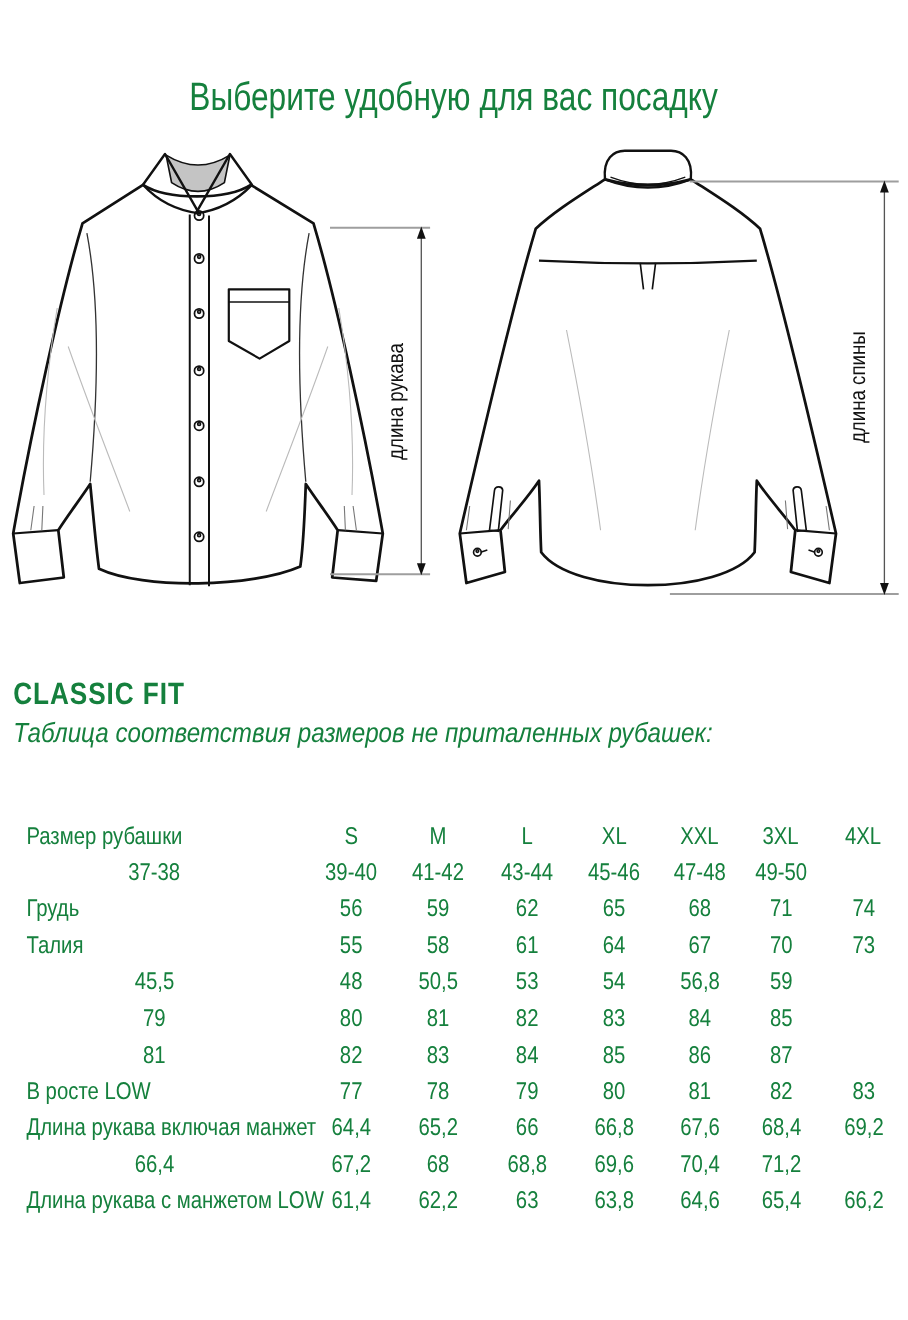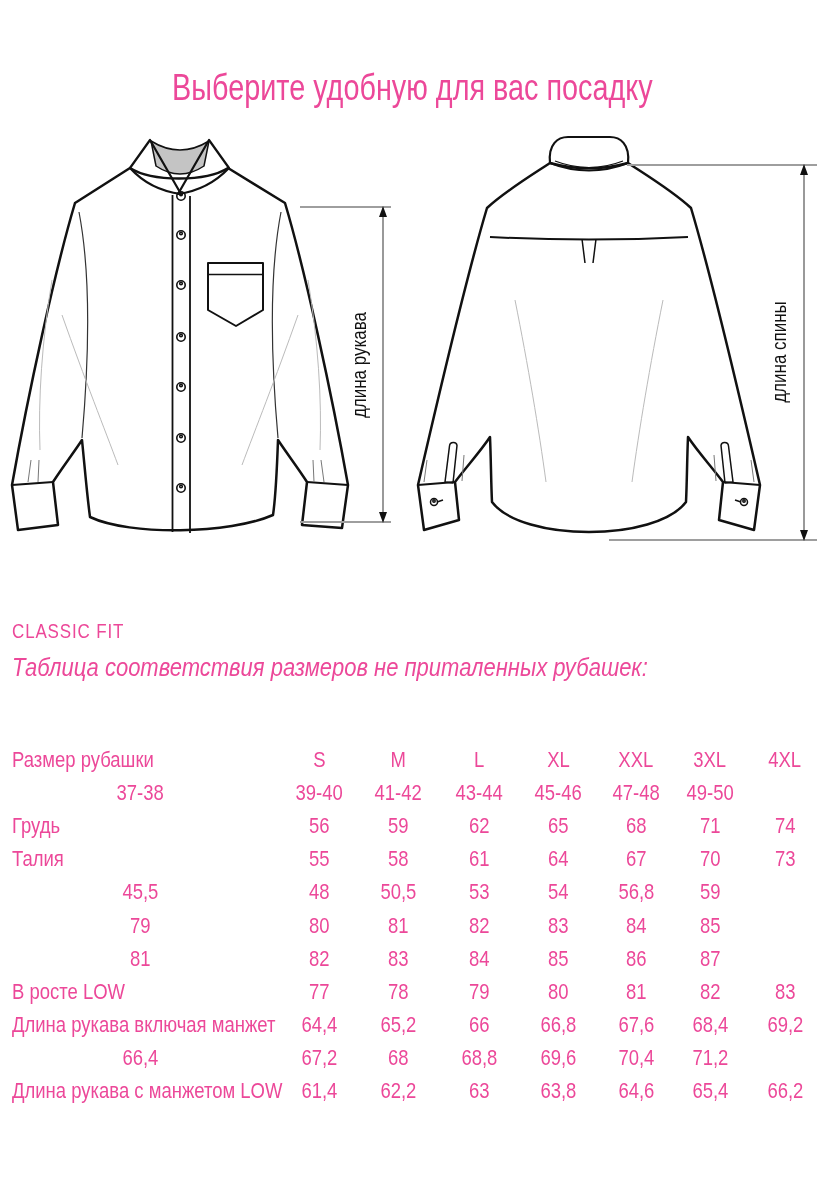--- a/index.html
+++ b/index.html
@@ -1,36 +1,36 @@
 <!DOCTYPE html>
 <html><head>
 <meta charset="utf-8">
 <style>
   html,body{margin:0;padding:0;background:#fff;}
   #page{position:relative;width:825px;height:1200px;background:#fff;overflow:hidden;
-        font-family:"Liberation Sans",sans-serif;color:#ec4899;}
+        font-family:"Liberation Sans",sans-serif;color:#15803d;}
   
   .nx{display:inline-block;transform:scaleX(0.84);transform-origin:0 50%;white-space:nowrap;}
   .nxc{display:inline-block;transform:scaleX(0.80);transform-origin:50% 50%;white-space:nowrap;}
 
   .title{position:absolute;top:46px;left:0;width:825px;text-align:center;
          font-size:36px;line-height:36px;font-weight:400;}
   .svgwrap{position:absolute;top:130px;}
   #frontSvg{left:0;}
   #backSvg{left:412px;}
 
-  .heading{position:absolute;top:618px;left:12px;font-size:20px;line-height:26px;font-weight:400;}
+  .heading{position:absolute;top:618px;left:12px;font-size:28px;line-height:26px;font-weight:700;}
   .heading .nx{transform:scaleX(0.85);letter-spacing:1px;}
   .subtitle{position:absolute;top:653px;left:12px;font-size:25px;line-height:28px;font-style:italic;}
   .subtitle .nx{transform:scaleX(0.88);}
 
   .sizetable{position:absolute;top:743px;left:0;width:825px;font-size:22px;}
   .trow{display:grid;grid-template-columns:281px 76px 82px 80px 78px 78px 70px 80px;
         height:33.2px;align-items:center;}
-  .lab{padding-left:12px;text-align:left;overflow:visible;}
+  .lab{padding-left:24px;text-align:left;overflow:visible;}
   .val{text-align:center;}
   .val .nx{transform:scaleX(0.84);transform-origin:50% 50%;}
 
   svg .ink{stroke:#111;fill:none;}
   svg text{font-family:"Liberation Sans",sans-serif;fill:#111;}
 </style>
 </head>
 <body>
 
 <div id="page">

